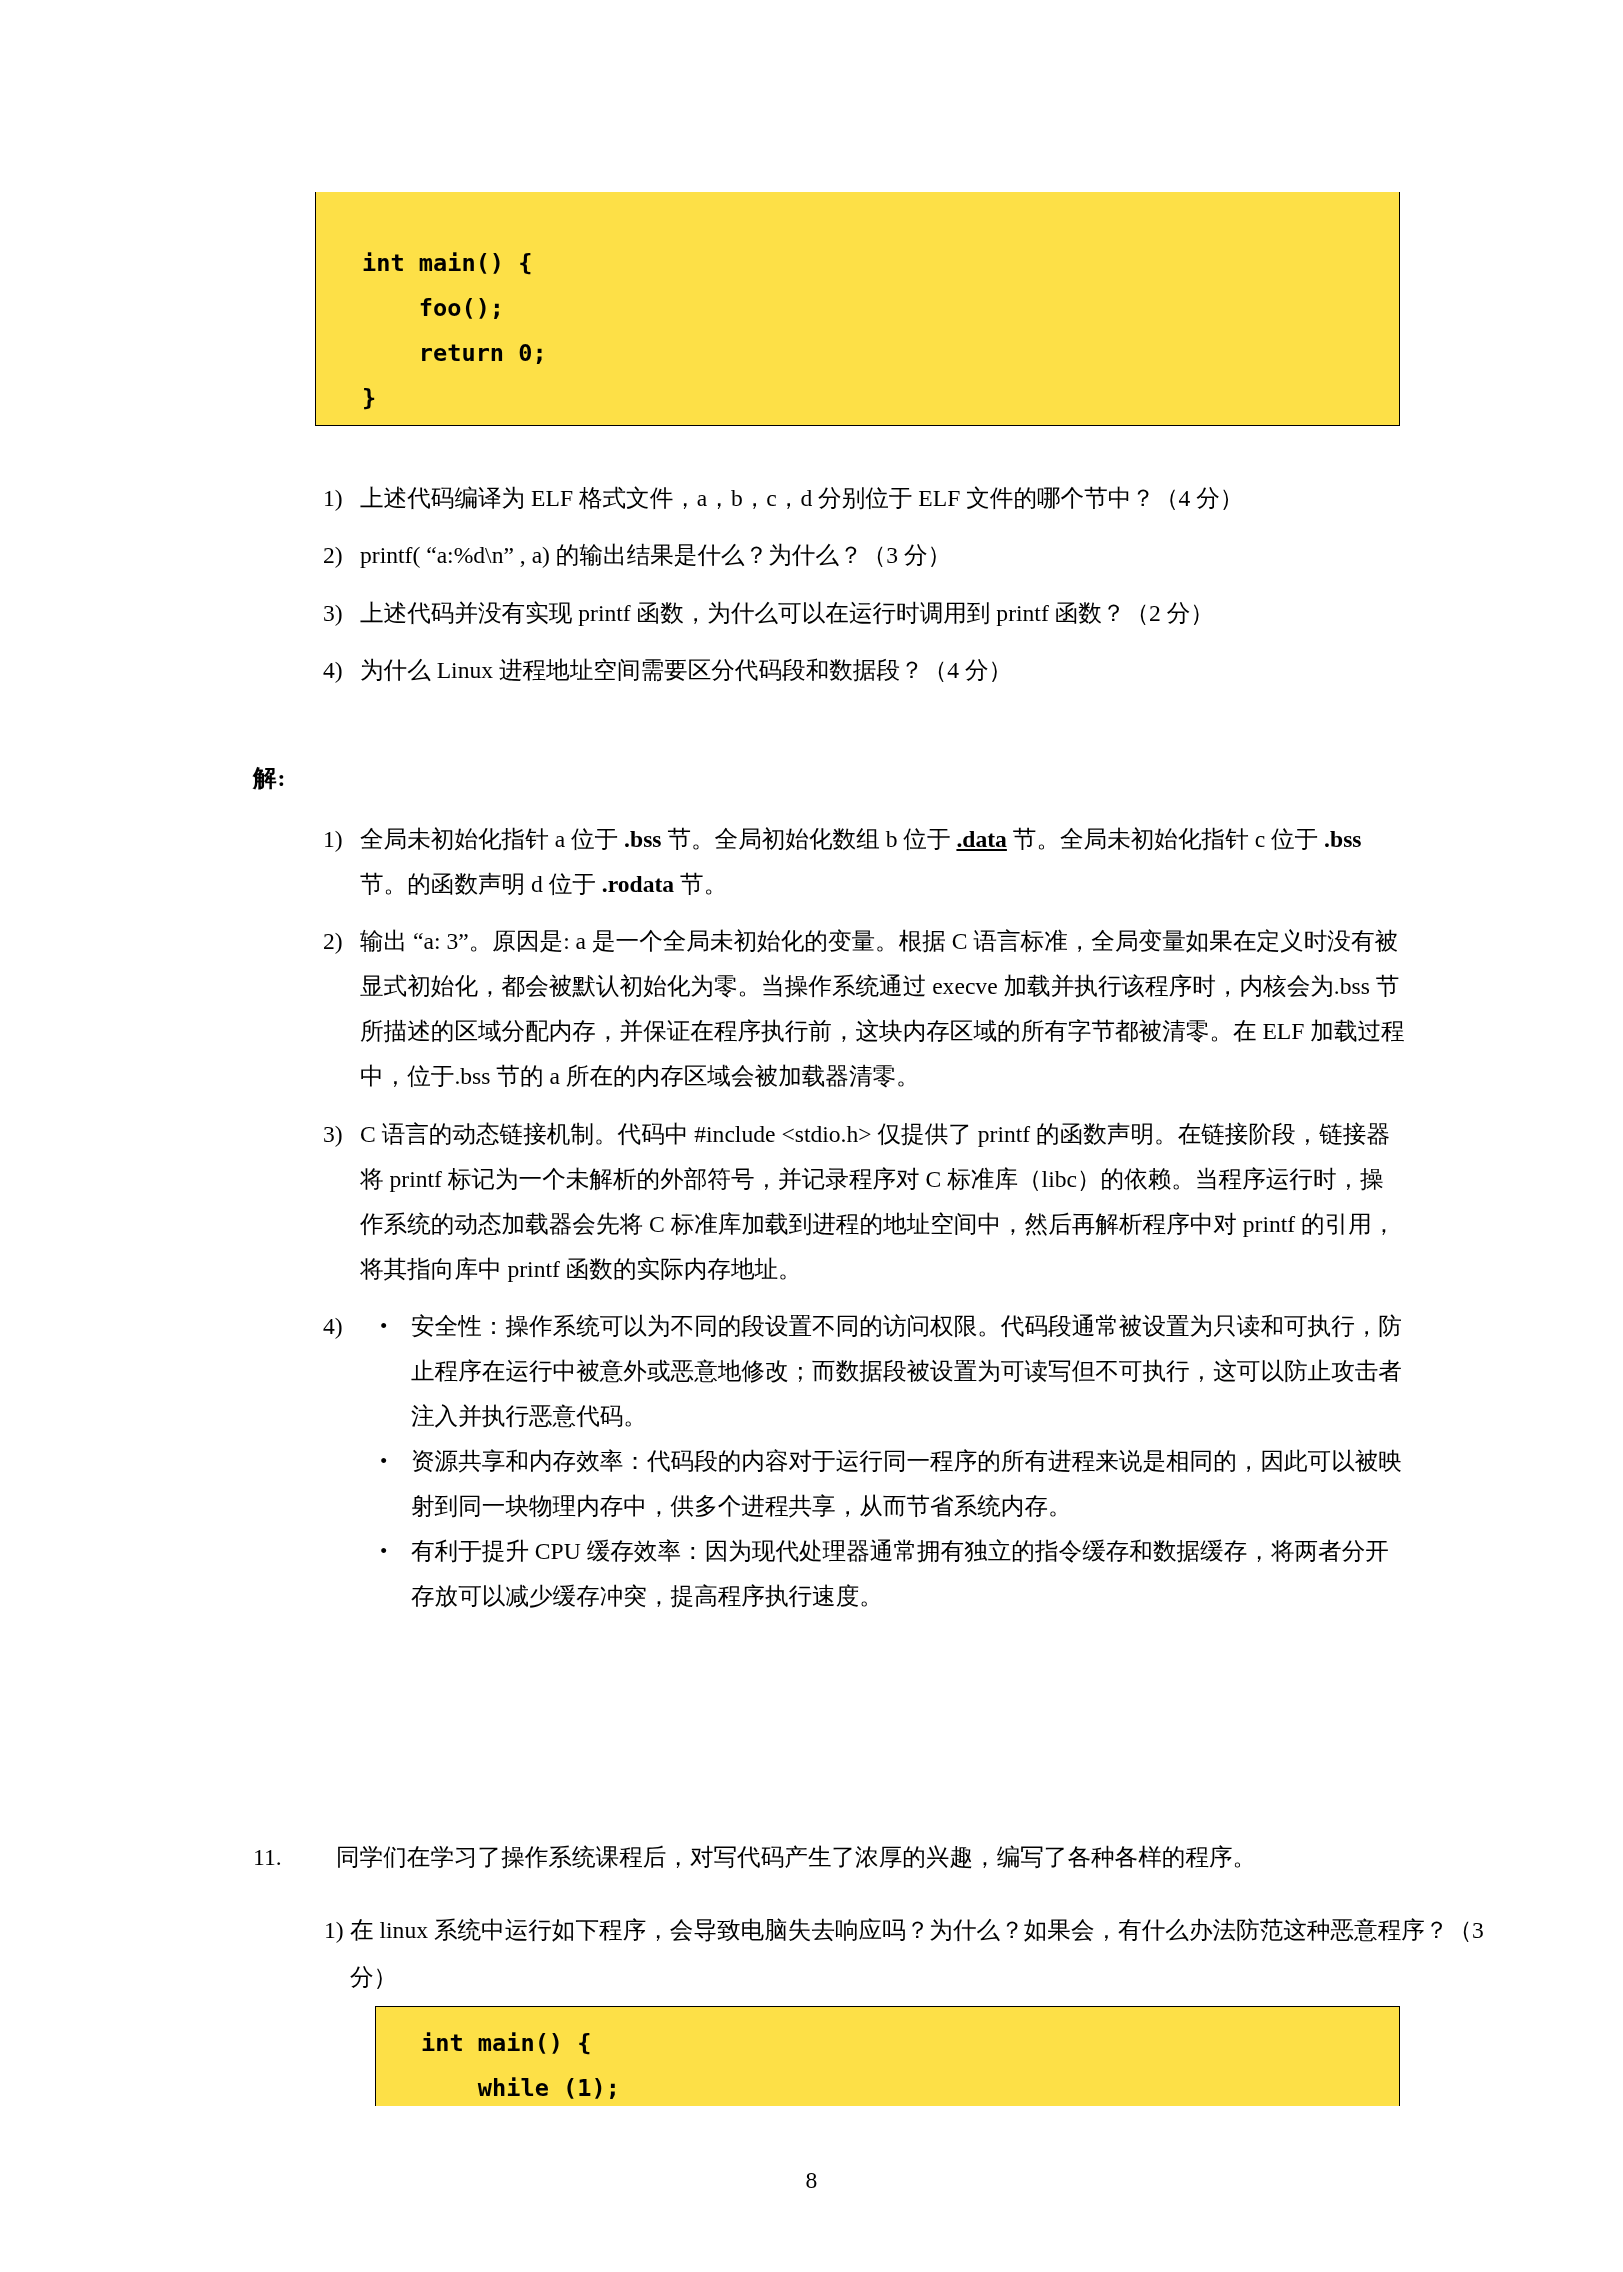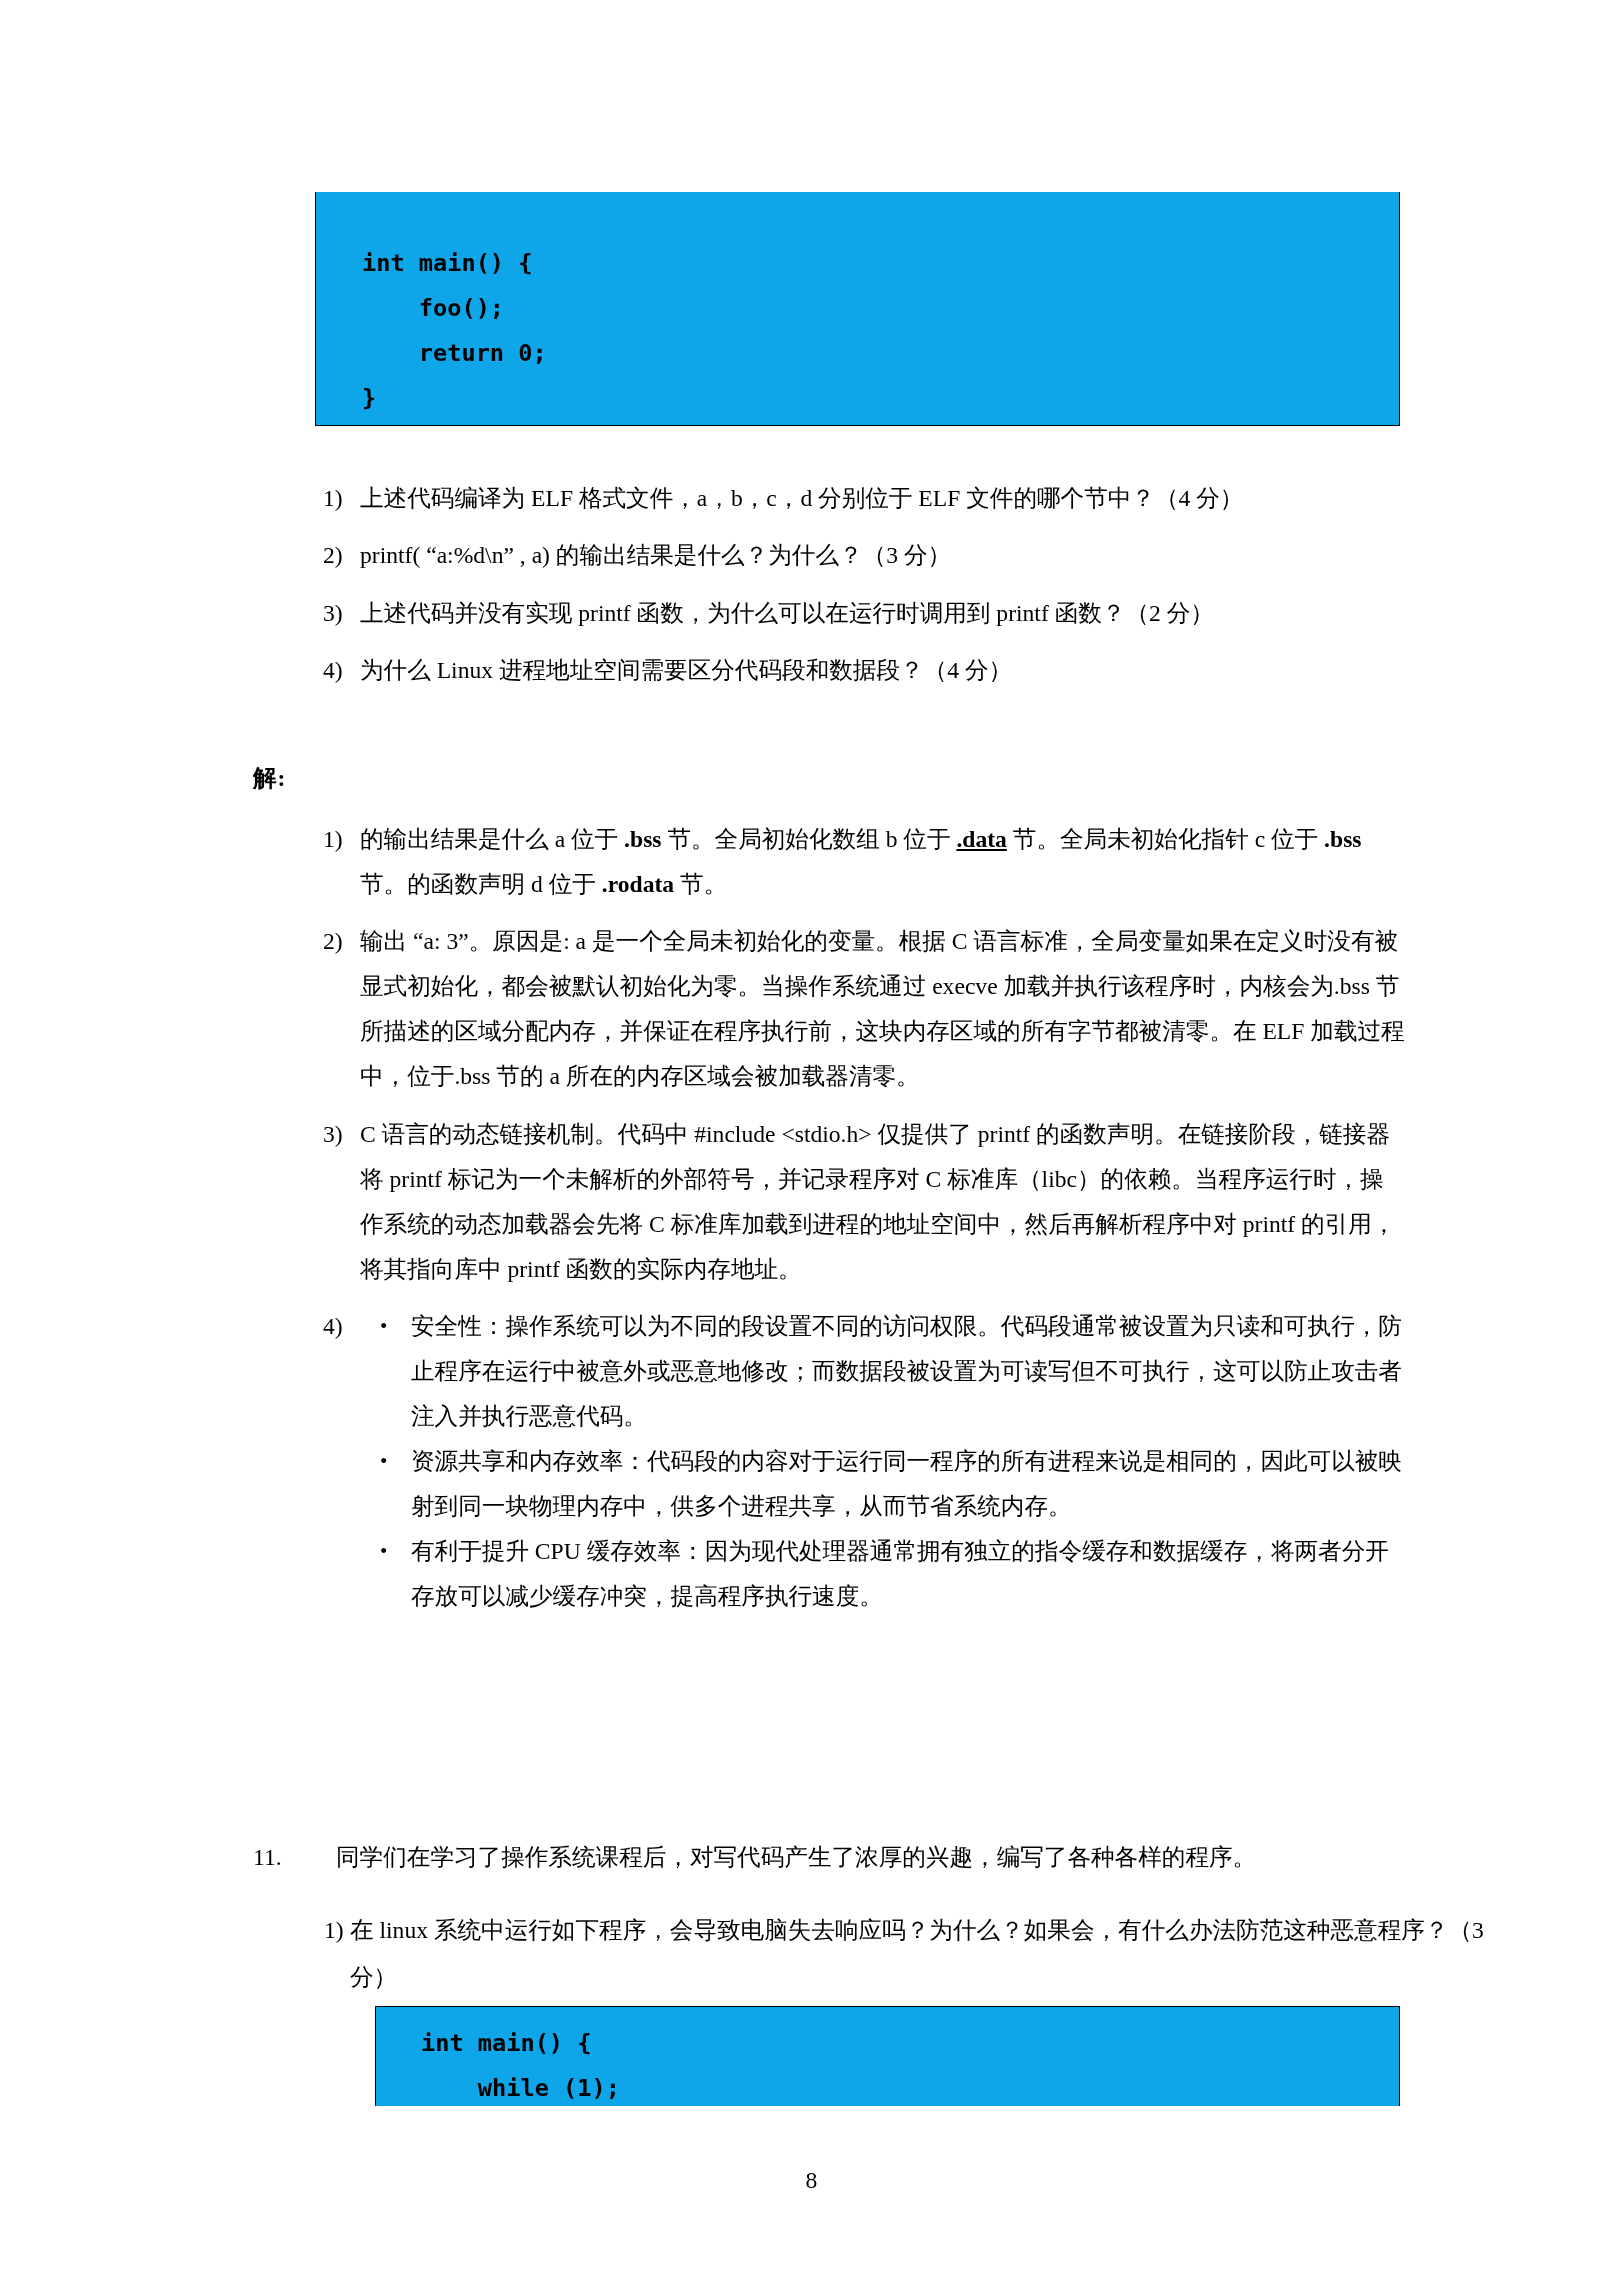--- a/index.html
+++ b/index.html
@@ -10,21 +10,21 @@
     background:#ffffff;
     color:#000000;
     font-family:"Liberation Serif","DejaVu Serif",serif;
     font-size:23.6px;
     overflow:hidden;
   }
   
   .codebox{
     position:absolute;
     box-sizing:border-box;
-    background:#0ea5e9;
+    background:#fde047;
   }
   .codebox.top{
     left:315px; top:192px; width:1085px; height:234px;
     border-left:1.4px solid #000;
     border-right:1.4px solid #000;
     border-bottom:1.8px solid #000;
     padding:49px 0 0 46px;
   }
   .codebox.bottom{
     left:375px; top:2006px; width:1025px; height:100px;
@@ -98,21 +98,21 @@
       <span class="lab">4)</span>
       <div class="txt">为什么 Linux 进程地址空间需要区分代码段和数据段？（4 分）</div>
     </div>
   </div>
 
   <div class="solhead">解:</div>
 
   <div class="solblock sollist">
     <div class="row">
       <span class="lab">1)</span>
-      <div class="txt"><span>的输出结果是什么 a 位于 </span><span style="font-weight: bold;">.bss</span><span> 节。全局初始化数组 b 位于 </span><span style="font-weight: bold; text-decoration: underline;">.data</span><span> 节。全局未初始化指针 c 位于 </span><span style="font-weight: bold;">.bss</span><span> 节。的函数声明 d 位于 </span><span style="font-weight: bold;">.rodata</span><span> 节。</span></div>
+      <div class="txt"><span>全局未初始化指针 a 位于 </span><span style="font-weight: bold;">.bss</span><span> 节。全局初始化数组 b 位于 </span><span style="font-weight: bold; text-decoration: underline;">.data</span><span> 节。全局未初始化指针 c 位于 </span><span style="font-weight: bold;">.bss</span><span> 节。的函数声明 d 位于 </span><span style="font-weight: bold;">.rodata</span><span> 节。</span></div>
     </div>
     <div class="row">
       <span class="lab">2)</span>
       <div class="txt">输出 “a: 3”。原因是: a 是一个全局未初始化的变量。根据 C 语言标准，全局变量如果在定义时没有被显式初始化，都会被默认初始化为零。当操作系统通过 execve 加载并执行该程序时，内核会为.bss 节所描述的区域分配内存，并保证在程序执行前，这块内存区域的所有字节都被清零。在 ELF 加载过程中，位于.bss 节的 a 所在的内存区域会被加载器清零。</div>
     </div>
     <div class="row">
       <span class="lab">3)</span>
       <div class="txt">C 语言的动态链接机制。代码中 #include &lt;stdio.h&gt; 仅提供了 printf 的函数声明。在链接阶段，链接器将 printf 标记为一个未解析的外部符号，并记录程序对 C 标准库（libc）的依赖。当程序运行时，操作系统的动态加载器会先将 C 标准库加载到进程的地址空间中，然后再解析程序中对 printf 的引用，将其指向库中 printf 函数的实际内存地址。</div>
     </div>
     <div class="row">

